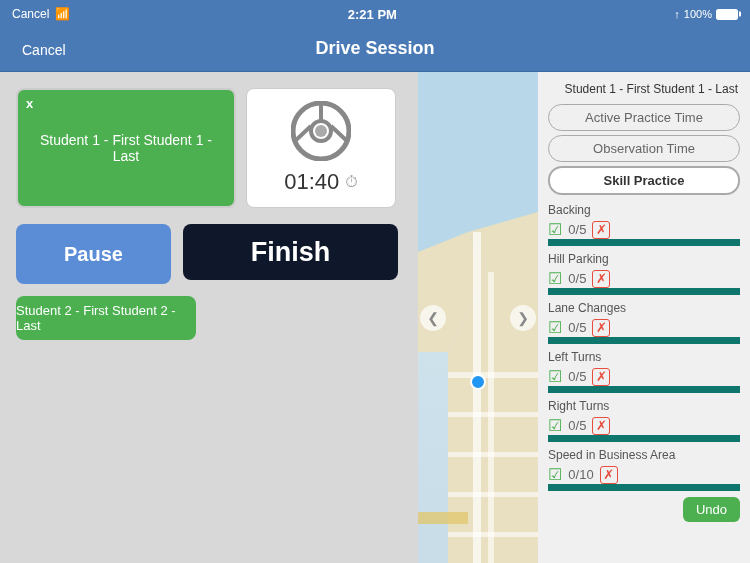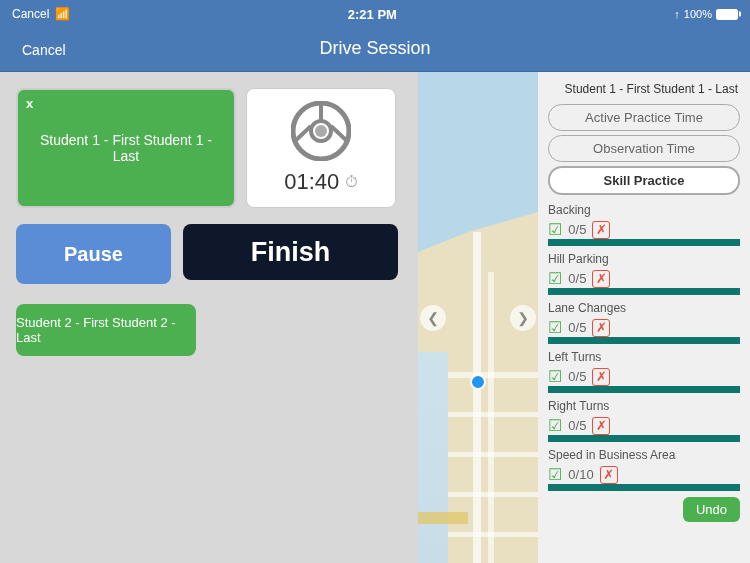--- a/index.html
+++ b/index.html
@@ -55,21 +55,21 @@
       color: white;
       font-size: 14px;
       background: none;
       border: none;
       cursor: pointer;
       padding: 4px 8px;
     }
     .nav-title {
       color: white;
       font-size: 18px;
-      font-weight: 400;
+      font-weight: 700;
       position: absolute;
       left: 50%;
       transform: translateX(-50%);
       top: 38px;
     }
     .finish-btn {
       background: rgba(255,255,255,0.15);
       border: 1px solid rgba(255,255,255,0.5);
       border-radius: 6px;
       padding: 5px 10px;
@@ -185,25 +185,24 @@
       width: 215px;
       height: 56px;
       cursor: pointer;
     }
 
     
     .other-student-card {
       background: #4caf50;
       border-radius: 8px;
       width: 180px;
-      height: 52px;
+      height: 44px;
       display: flex;
       align-items: center;
       justify-content: center;
-      margin-top: 8px;
     }
     .other-student-name {
       color: white;
       font-size: 13px;
     }
 
     
     .map-panel {
       width: 120px;
       position: relative;

